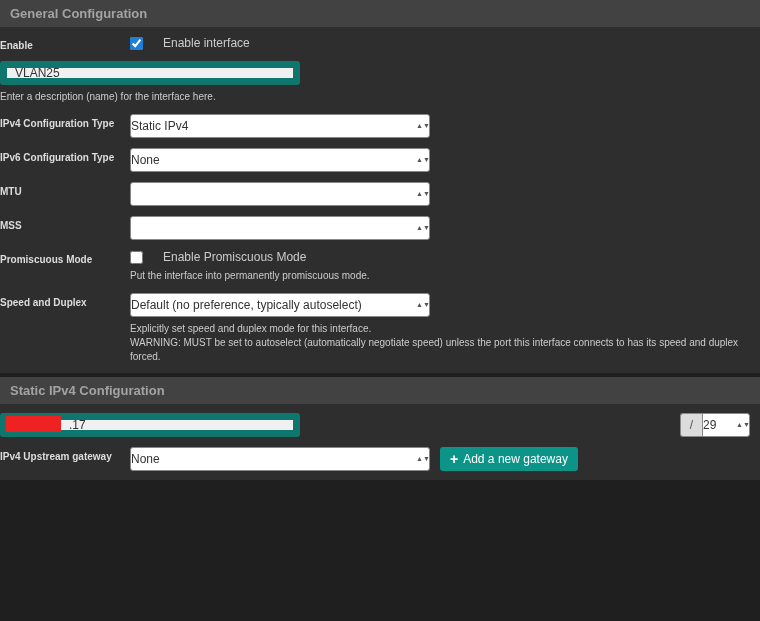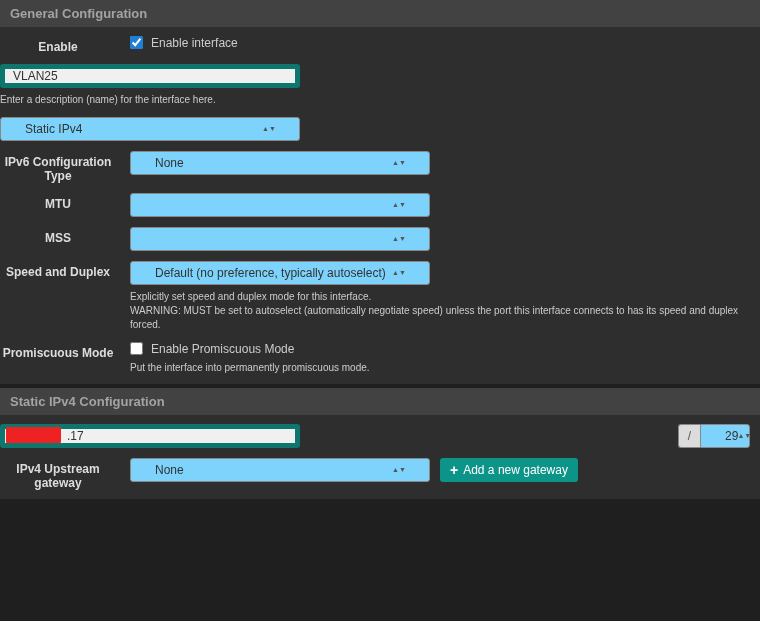--- a/index.html
+++ b/index.html
@@ -23,49 +23,49 @@
       padding: 4px 0;
     }
     .row {
       display: flex;
       padding: 5px 10px 5px 0;
       align-items: flex-start;
     }
     .label-col {
       width: 130px;
       flex-shrink: 0;
-      text-align: center;
+      text-align: left;
       font-weight: bold;
       padding-right: 14px;
       padding-top: 4px;
-      font-size: 12px;
+      font-size: 10px;
       color: #ddd;
     }
     .label-col .underline { border-bottom: 1px dotted #aaa; }
     .field-col { flex: 1; }
-    .checkbox-row { display: flex; align-items: flex-start; gap: 8px; }
+    .checkbox-row { display: flex; align-items: flex-end; gap: 20px; }
     input[type="checkbox"] { width: 13px; height: 13px; }
     input[type="checkbox"].checked-blue { accent-color: #1f7ed6; }
     .checkbox-label { color: #ccc; font-size: 12px; }
     input[type="text"] {
       background: #f0f0f0;
-      border: 5px solid #0f766e;
+      border: 7px solid #0f766e;
       border-radius: 3px;
       padding: 4px 8px;
       font-size: 12px;
       width: 300px;
       height: 24px;
       color: #333;
     }
     input[type="text"]::placeholder { color: #888; }
     .select {
-      background: #7dd3fc;
+      background: #ffffff;
       border: 1px solid #888;
       border-radius: 3px;
-      padding: 3px 24px;
+      padding: 3px 0;
       font-size: 12px;
       width: 300px;
       height: 24px;
       color: #333;
       display: flex;
       align-items: center;
       justify-content: space-between;
       cursor: pointer;
     }
     .select-arrow {
@@ -111,21 +111,21 @@
       cursor: pointer;
       height: 24px;
     }
     .plus-icon { font-weight: bold; font-size: 14px; line-height: 1; }
     .ipv4-right { display:flex; align-items:center; margin-left:auto;}
     .slash-box {
       background:#dcdcdc; border:1px solid #888; border-radius:3px 0 0 3px;
       height:24px; width:22px; display:flex; align-items:center; justify-content:center;
       color:#555; font-size:12px; border-right:none;
     }
-    .select.cidr { width:40px; border-radius:0 3px 3px 0;}
+    .select.cidr { width:48px; border-radius:0 3px 3px 0;}
   </style>
 </head>
 <body>
 
 <div class="panel">
   <div class="panel-header">General Configuration</div>
   <div class="panel-body">
 
     <div class="row">
       <div class="label-col">Enable</div>
@@ -138,20 +138,21 @@
     </div>
 
     <div class="row">
       <div class="field-col">
         <input type="text" value="VLAN25" style="">
         <div class="helptext">Enter a description (name) for the interface here.</div>
       </div>
     </div>
 
     <div class="row">
+      <div class="label-col">IPv4 Configuration Type</div>
       <div class="field-col">
         <div class="select">
           <span>Static IPv4</span>
           <span class="select-arrow">▲▼</span>
         </div>
       </div>
     </div>
 
     <div class="row">
       <div class="label-col">IPv6 Configuration Type</div>
@@ -174,45 +175,45 @@
       </div>
     </div>
 
     <div class="row">
       <div class="label-col">MSS</div>
       <div class="field-col">
         <div class="select">
           <span></span>
           <span class="select-arrow">▲▼</span>
         </div>
+      </div>
+    </div>
+
+    <div class="row">
+      <div class="label-col">Promiscuous Mode</div>
+      <div class="field-col">
+        <div class="checkbox-row">
+          <input type="checkbox" style="">
+          <span class="checkbox-label">Enable Promiscuous Mode</span>
+        </div>
+        <div class="helptext">Put the interface into permanently promiscuous mode.</div>
       </div>
     </div>
 
     <div class="row">
       <div class="label-col">Speed and Duplex</div>
       <div class="field-col">
         <div class="select">
           <span>Default (no preference, typically autoselect)</span>
           <span class="select-arrow">▲▼</span>
         </div>
         <div class="helptext">
           <span>Explicitly set speed and duplex mode for this interface.</span><br>
           <span>WARNING: MUST be set to autoselect (automatically negotiate speed) unless the port this interface connects to has its speed and duplex forced.</span>
         </div>
-      </div>
-    </div>
-
-    <div class="row">
-      <div class="label-col">Promiscuous Mode</div>
-      <div class="field-col">
-        <div class="checkbox-row">
-          <input type="checkbox" style="">
-          <span class="checkbox-label">Enable Promiscuous Mode</span>
-        </div>
-        <div class="helptext">Put the interface into permanently promiscuous mode.</div>
       </div>
     </div>
 
   </div>
 </div>
 
 <div class="panel">
   <div class="panel-header">Static IPv4 Configuration</div>
   <div class="panel-body">
 

